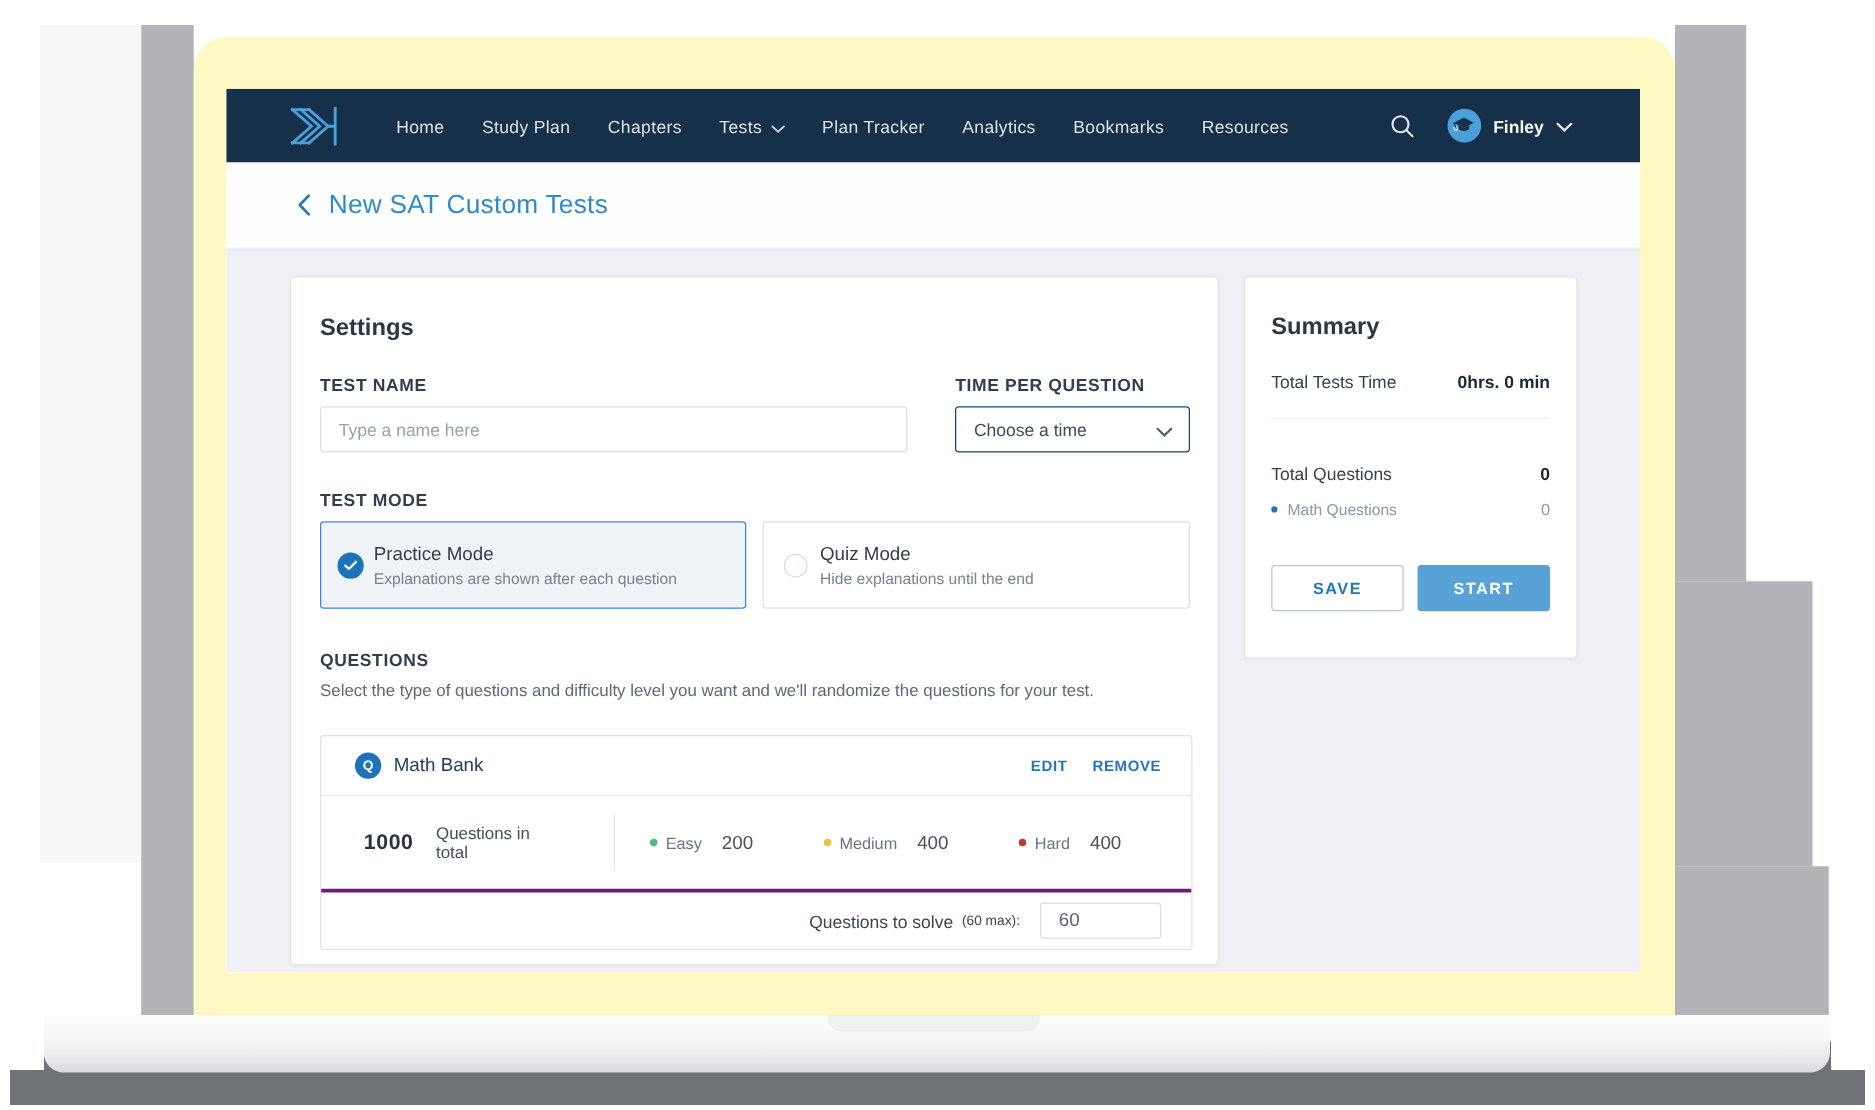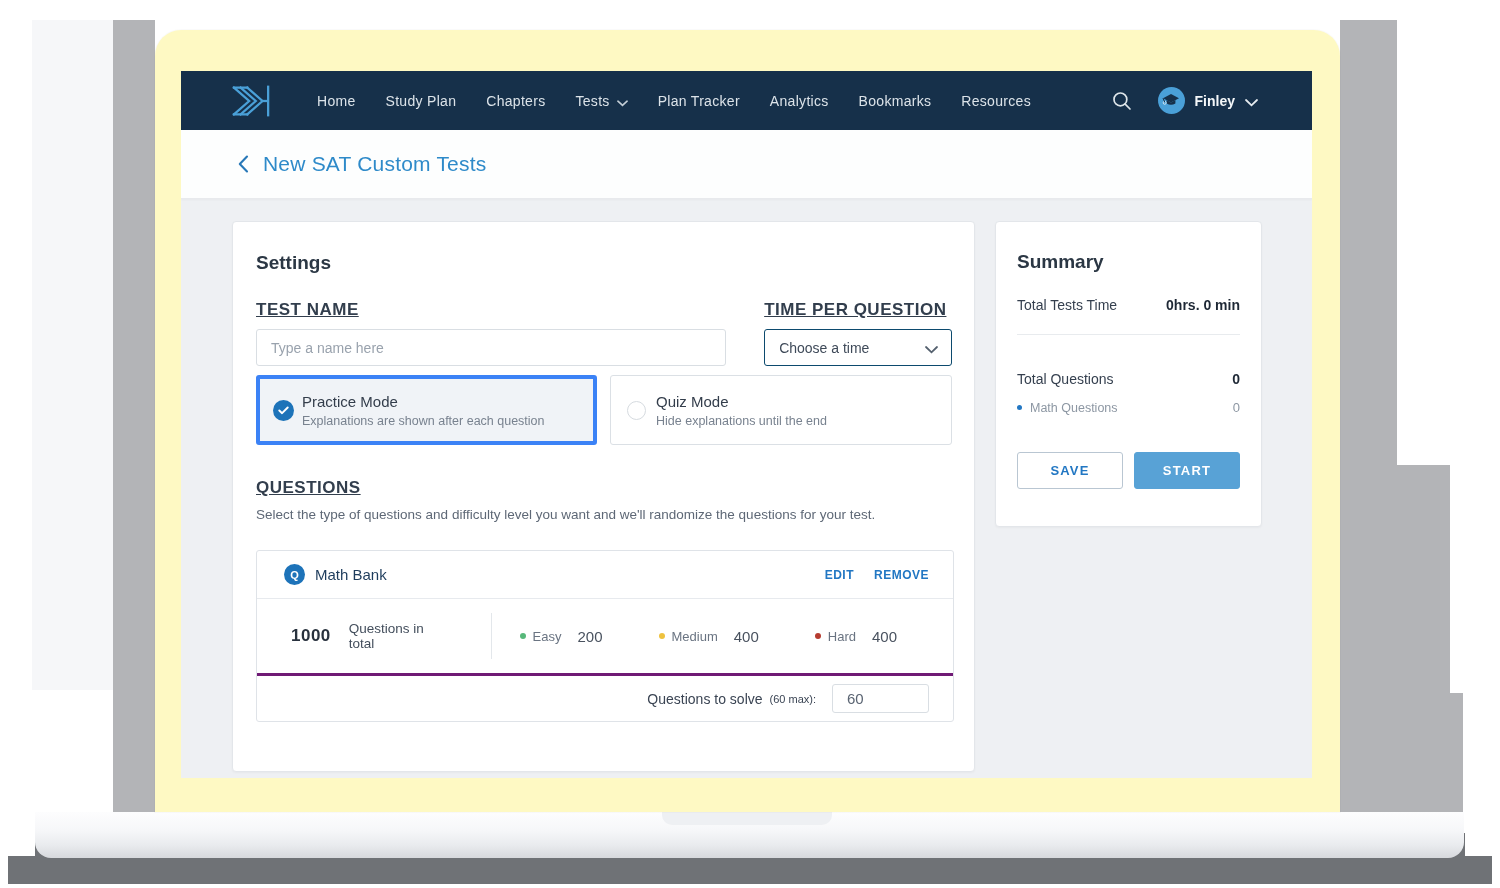--- a/index.html
+++ b/index.html
@@ -45,32 +45,32 @@
   .page-body { position:relative; height:579px; background:#eef0f3; }
   .card { position:absolute; background:#fff; border:1px solid #e3e6ea; border-radius:4px; box-shadow:0 1px 2px rgba(40,50,60,0.04); }
   .settings-card { left:51px; top:22px; width:743px; height:551px; padding:0 22px 0 23px; }
   .summary-card  { left:814px; top:22px; width:267px; height:306px; padding:0 21px; }
 
   .section-h2 { font-size:19px; font-weight:600; color:#2b3744; }
   .settings-card .section-h2 { margin-top:30px; }
   .summary-card  .section-h2 { margin-top:29px; }
 
   .form-row { display:flex; justify-content:space-between; margin-top:26px; }
-  .field-label { display:block; font-size:17px; font-weight:bold; color:#323e4d; letter-spacing:0.5px; margin-bottom:9px;text-decoration:underline; }
+  .field-label { display:block; font-size:14px; font-weight:bold; color:#323e4d; letter-spacing:0.5px; margin-bottom:9px; }
   .col-name { width:488px; }
   .col-time { width:195px;margin-left:38px; }
   .text-input { width:100%; height:37px; border:1px solid #d9dee3; border-radius:3px; font-family:"Liberation Sans",sans-serif; font-size:14px; color:#333d4a; padding:0 14px; outline:none; background:#fff; }
   .text-input::placeholder { color:#99a2ad; }
   .select-box { width:100%; height:37px; border:1px solid #0c4a6e; border-radius:3px; background:#fff; display:flex; align-items:center; justify-content:space-between; padding:0 13px 0 14px; font-size:14px; color:#3f4a59; cursor:pointer; }
   .select-box .dd { color:#54606e; margin-top:2px; }
 
   .mode-label { margin-top:30px; margin-bottom:0; }
   .mode-row { display:flex; gap:13px; margin-top:9px; }
   .mode-card { height:70px; border:1px solid #dbe0e5; border-radius:3px; background:#fff; display:flex; align-items:center; cursor:pointer; }
-  .mode-card.selected { border:4px solid #3b82f6; background:#f0f3f7; }
+  .mode-card.selected { border:1px solid #3b82f6; background:#f0f3f7; }
   .mode-practice { width:342px; }
   .mode-quiz { width:343px; }
   .check-circle { width:21px; height:21px; border-radius:50%; background:#1d73b9; display:flex; align-items:center; justify-content:center; margin-left:13px; flex:none; }
   .radio-circle { width:19px; height:19px; border-radius:50%; border:1.5px solid #d6dbe0; background:#fff; margin-left:16px; flex:none; }
   .mode-text { margin-left:8px; }
   .mode-quiz .mode-text { margin-left:10px; }
   .mode-title { font-size:15px; font-weight:500; color:#333d4b; }
   .mode-desc { font-size:12.5px; color:#78828f; margin-top:4px; }
 
   .q-label { margin-top:33px; }
@@ -223,20 +223,21 @@
                 <span>Choose a time</span>
                 <span class="dd">
                   <svg width="13" height="8" viewBox="0 0 13 8" fill="none" stroke="currentColor" stroke-width="1.8" stroke-linecap="round">
                       <polyline points="1,1 6.5,6.3 12,1"></polyline>
                     </svg>
                 </span>
               </div>
             </div>
           </div>
 
+          <label class="field-label mode-label">TEST MODE</label>
           <div class="mode-row">
             <div class="mode-card mode-practice selected">
               <span class="check-circle">
                 <svg width="11" height="9" viewBox="0 0 11 9" fill="none" stroke="#fff" stroke-width="1.9" stroke-linecap="round" stroke-linejoin="round">
                     <polyline points="1.3,4.5 4.1,7.2 9.7,1.5"></polyline>
                   </svg>
               </span>
               <span class="mode-text">
                 <div class="mode-title">Practice Mode</div>
                 <div class="mode-desc">Explanations are shown after each question</div>

